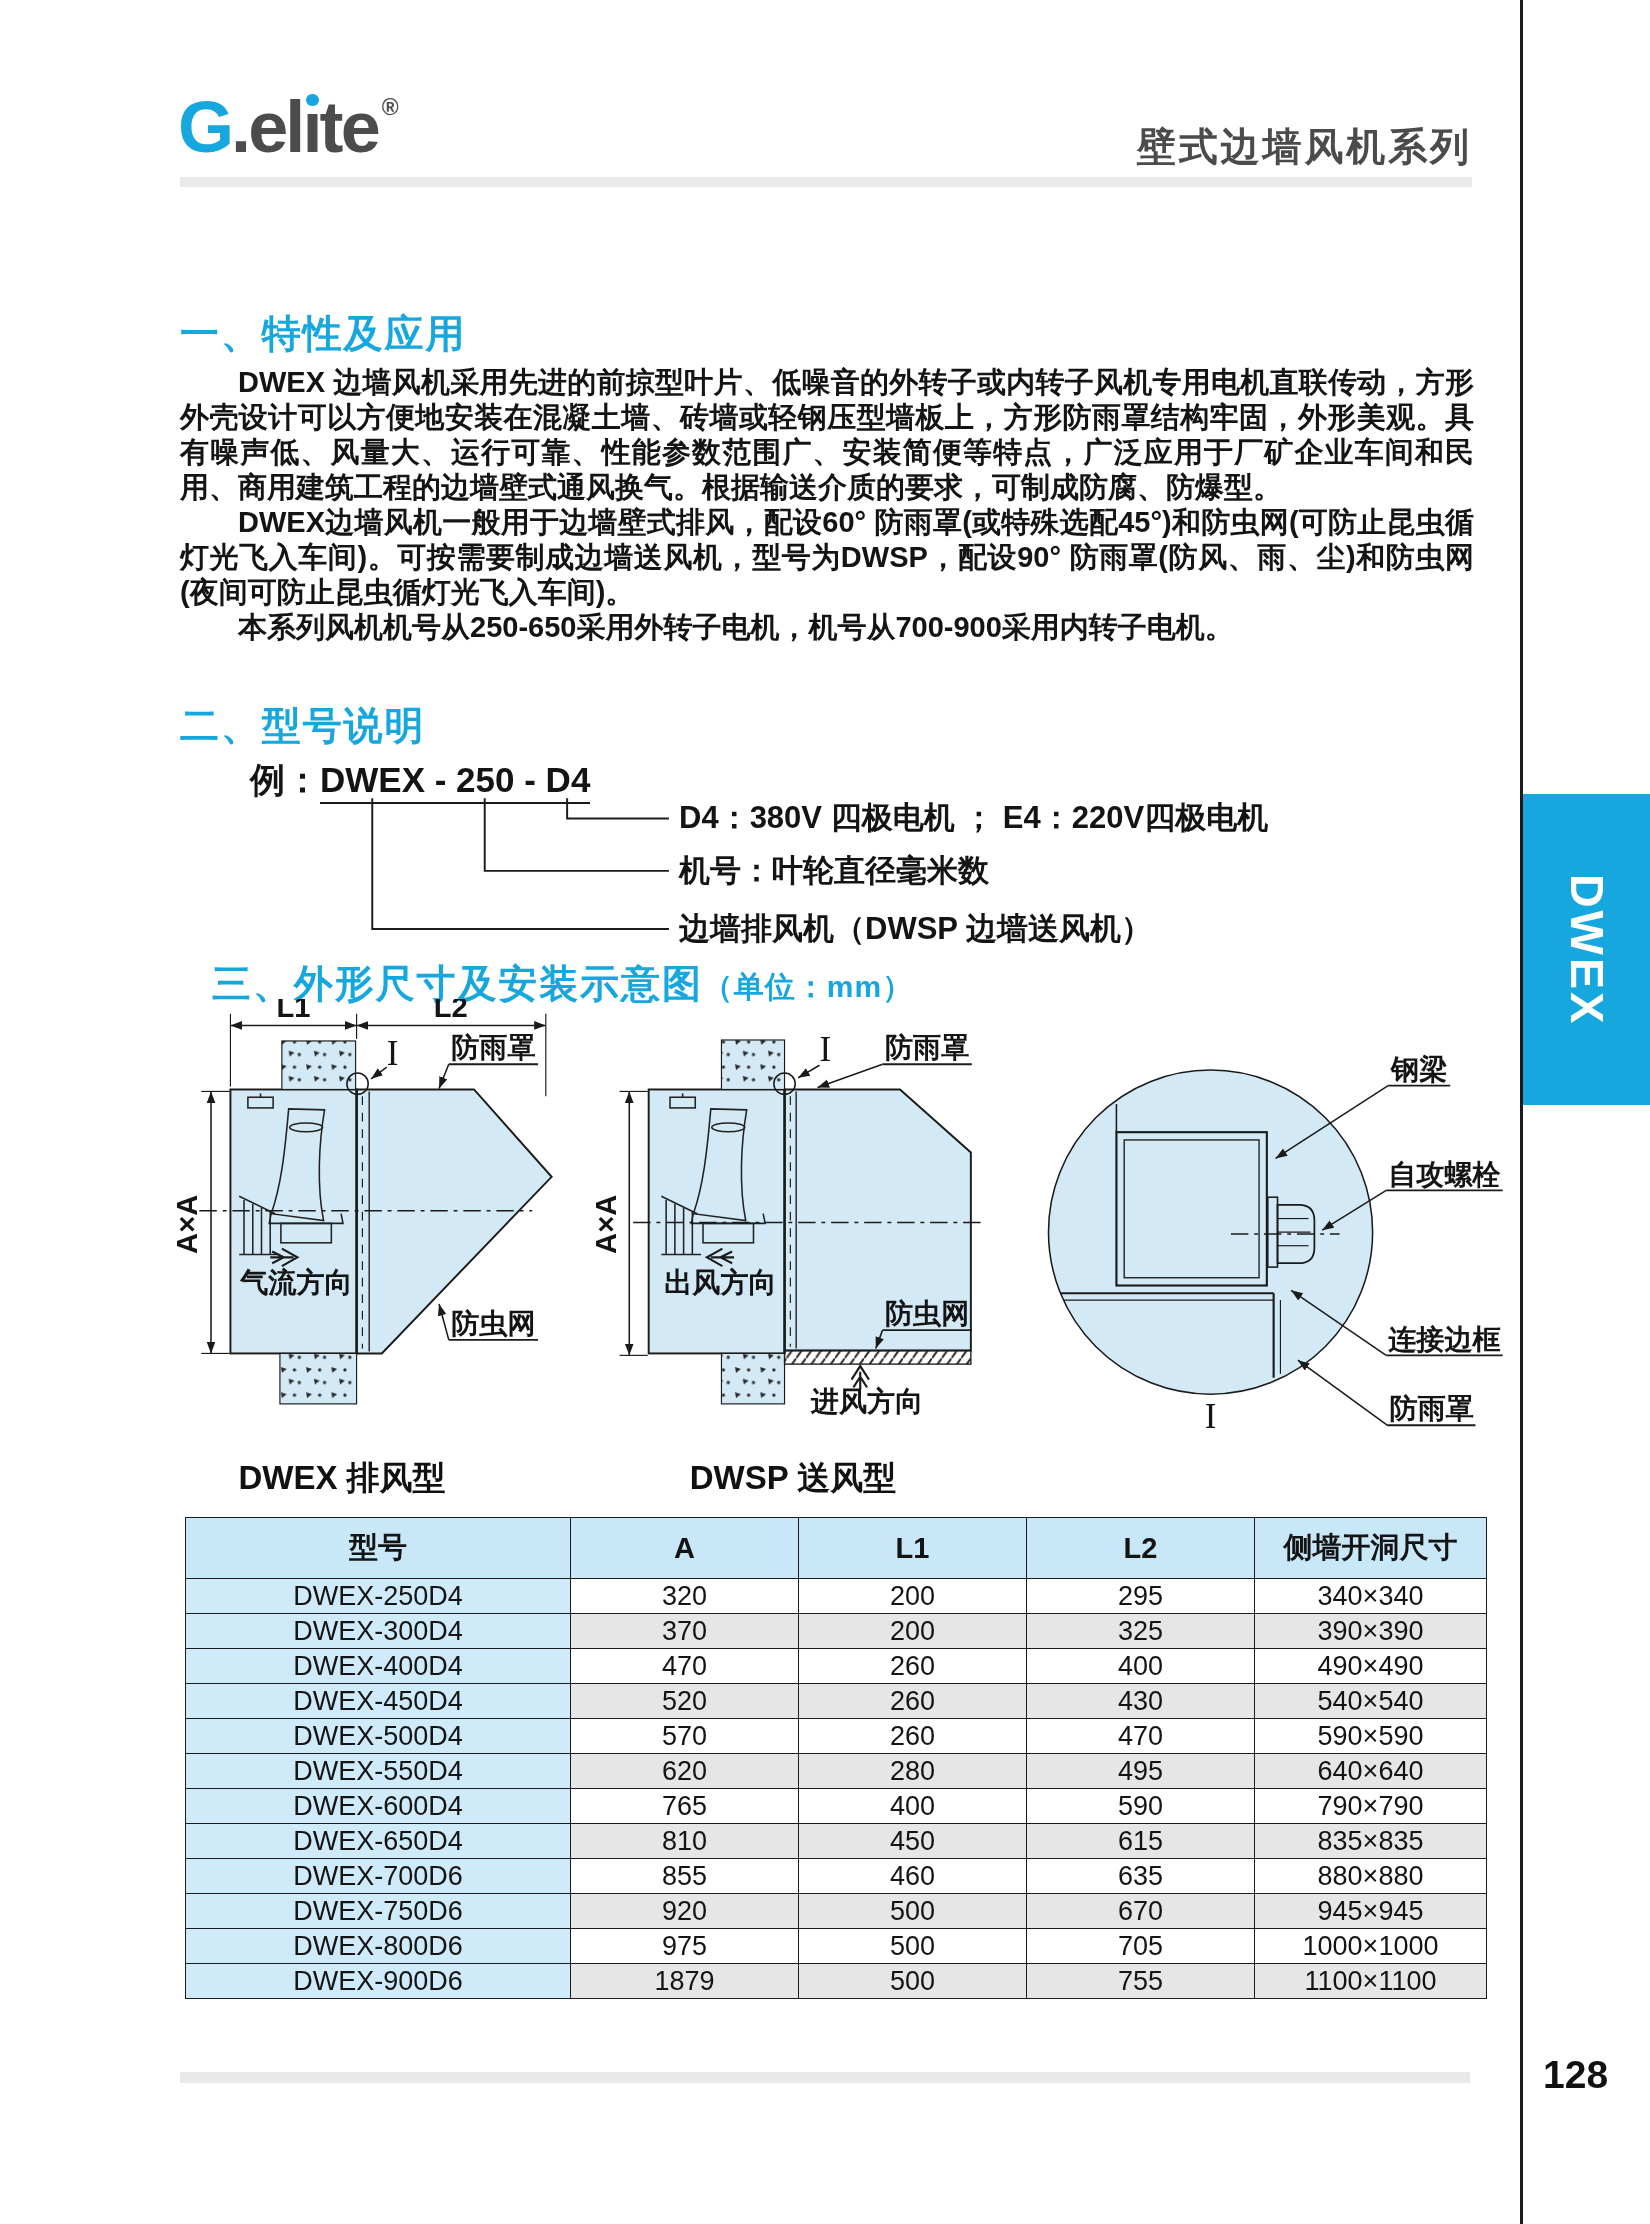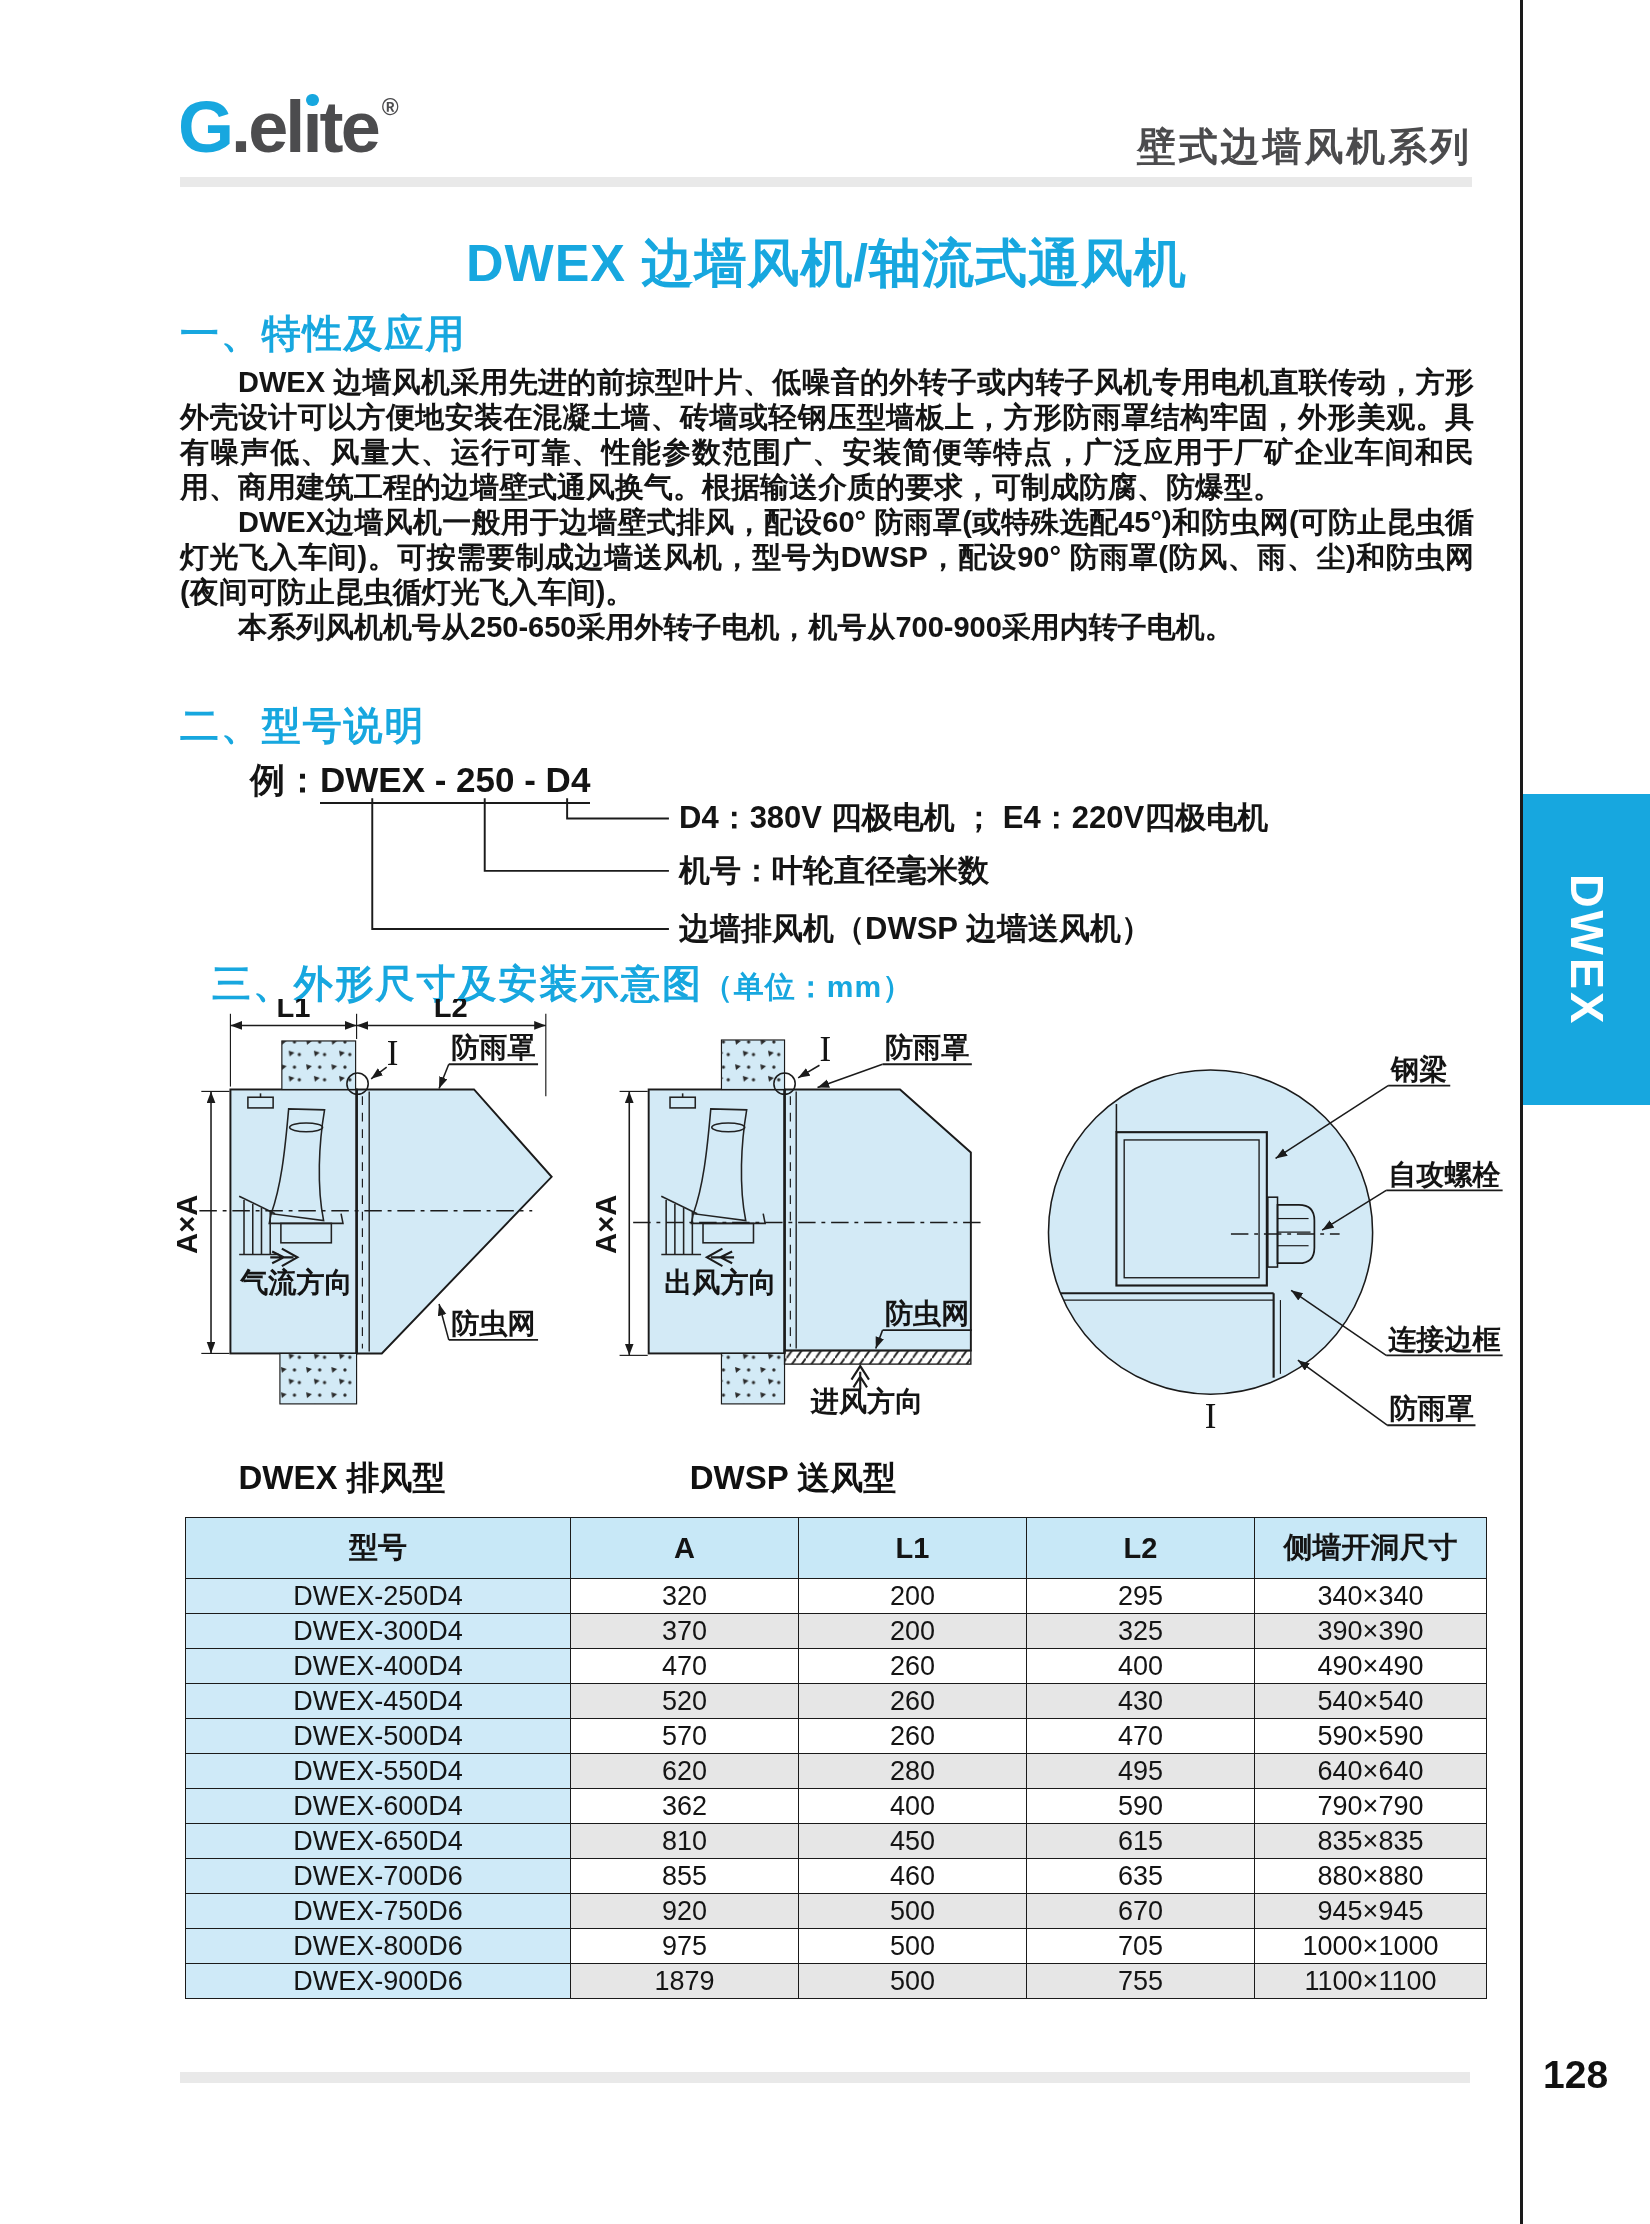--- a/index.html
+++ b/index.html
@@ -68,21 +68,20 @@
 <body>
 
 <div class="page">
 
   <div class="abs logo">
     <span class="g">G</span><span class="dark">.el</span><span class="i">ı</span><span class="dark">te</span><span class="reg">®</span>
   </div>
   <div class="abs series">壁式边墙风机系列</div>
   <div class="abs bar bar-top"></div>
 
-  <div class="abs page-title">DWEX 边墙风机/轴流式通风机</div>
 
   <div class="abs h-sec h1">一、特性及应用</div>
   <div class="abs paras">
     <p>DWEX 边墙风机采用先进的前掠型叶片、低噪音的外转子或内转子风机专用电机直联传动，方形外壳设计可以方便地安装在混凝土墙、砖墙或轻钢压型墙板上，方形防雨罩结构牢固，外形美观。具有噪声低、风量大、运行可靠、性能参数范围广、安装简便等特点，广泛应用于厂矿企业车间和民用、商用建筑工程的边墙壁式通风换气。根据输送介质的要求，可制成防腐、防爆型。</p>
     <p>DWEX边墙风机一般用于边墙壁式排风，配设60° 防雨罩(或特殊选配45°)和防虫网(可防止昆虫循灯光飞入车间)。可按需要制成边墙送风机，型号为DWSP，配设90° 防雨罩(防风、雨、尘)和防虫网(夜间可防止昆虫循灯光飞入车间)。</p>
     <p>本系列风机机号从250-650采用外转子电机，机号从700-900采用内转子电机。</p>
   </div>
 
   <div class="abs h-sec h2">二、型号说明</div>
   <div class="abs example">
@@ -318,21 +317,21 @@
         </tr>
           <tr>
           <td>DWEX-550D4</td>
           <td>620</td>
           <td>280</td>
           <td>495</td>
           <td>640×640</td>
         </tr>
           <tr>
           <td>DWEX-600D4</td>
-          <td>362</td>
+          <td>765</td>
           <td>400</td>
           <td>590</td>
           <td>790×790</td>
         </tr>
           <tr>
           <td>DWEX-650D4</td>
           <td>810</td>
           <td>450</td>
           <td>615</td>
           <td>835×835</td>

